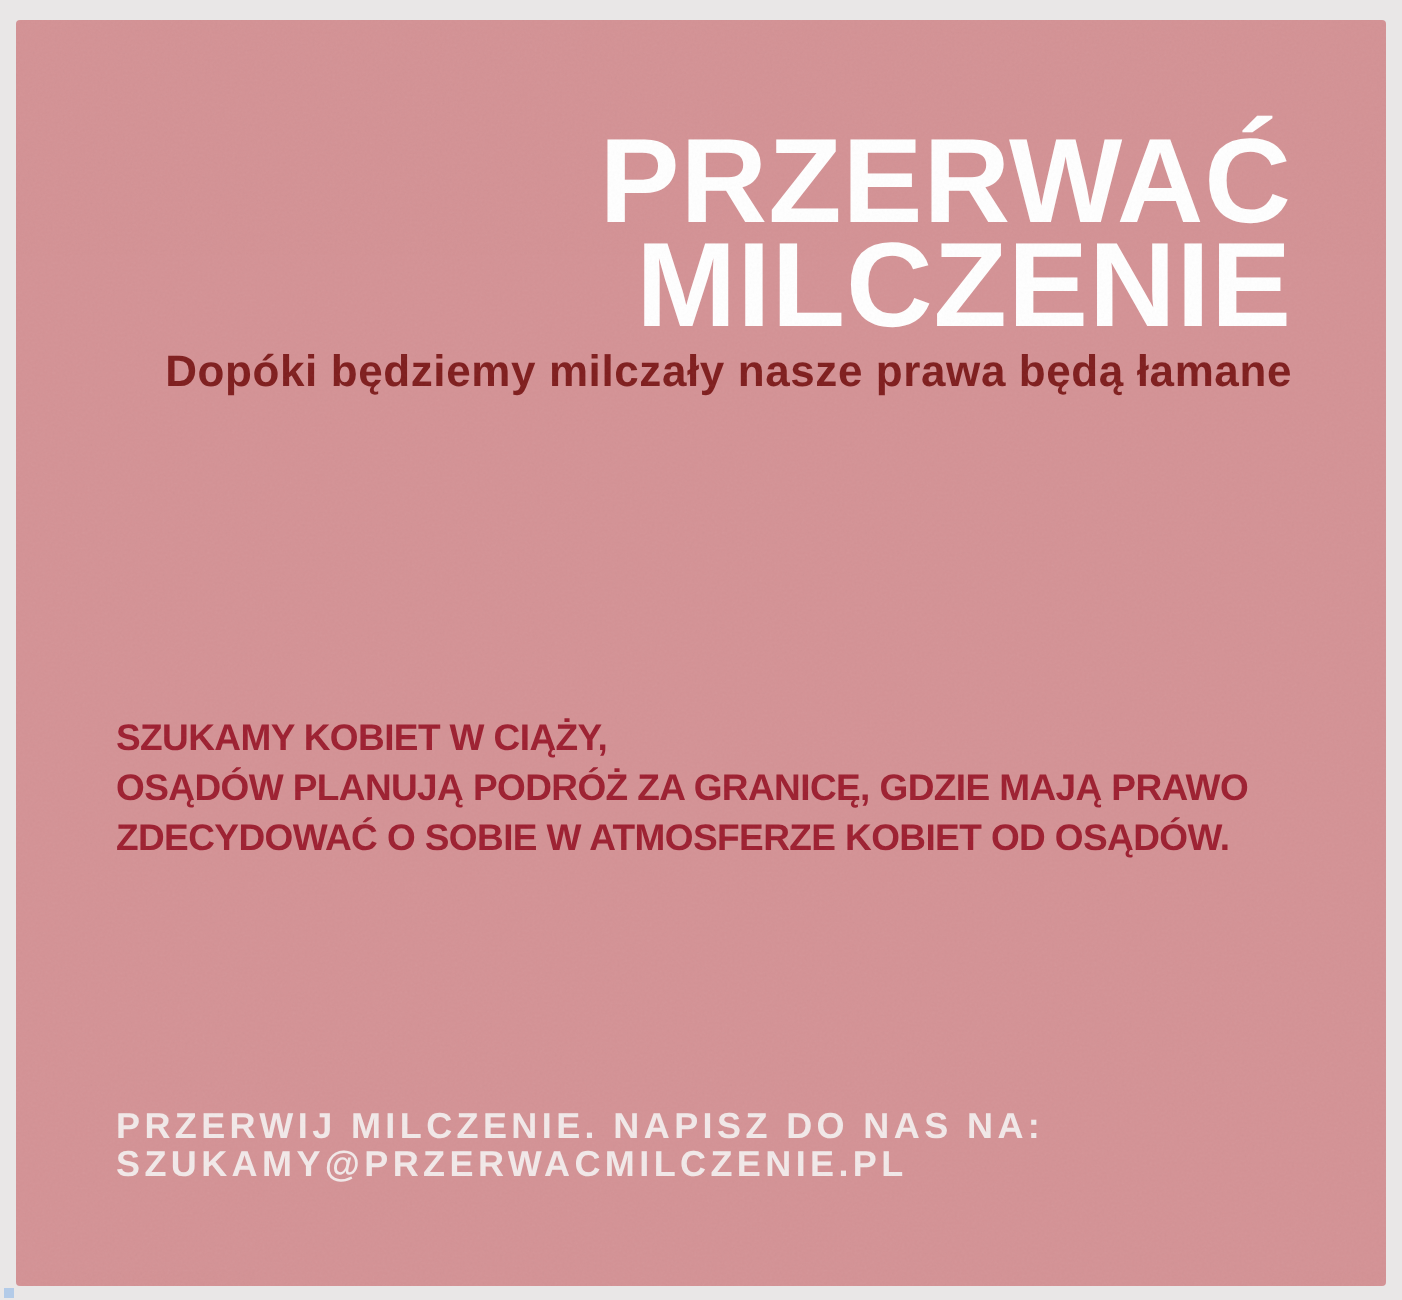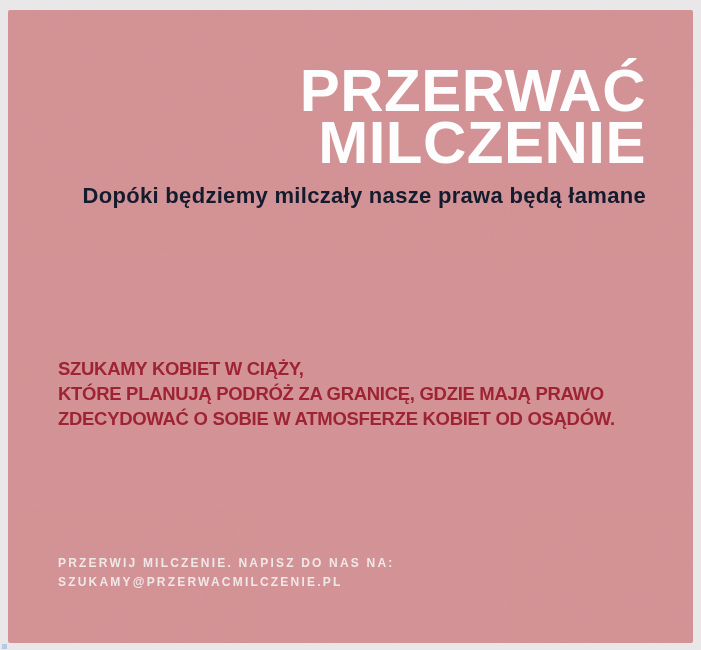--- a/index.html
+++ b/index.html
@@ -40,25 +40,25 @@
   .title {
     margin: 0;
     font-size: 60px;
     font-weight: 700;
     line-height: 52px;
     letter-spacing: 0.5px;
     color: #ffffff;
   }
   .title-line { display: block; white-space: nowrap; }
   .tagline {
-    margin: 14px 0 0 0;
+    margin: 4px 0 0 0;
     font-size: 22px;
     font-weight: 700;
     letter-spacing: 0.3px;
-    color: #0f172a;
+    color: #7f1d1d;
     white-space: nowrap;
   }
   
   .callout {
     position: absolute;
     left: 50px;
     top: 302px;
     font-size: 18.5px;
     font-weight: 700;
     line-height: 25px;
@@ -77,21 +77,21 @@
     line-height: 21.5px;
     letter-spacing: -0.2px;
     color: #a32a37;
   }
   .bodycopy .line { white-space: nowrap; }
   
   .footer {
     position: absolute;
     left: 50px;
     top: 544px;
-    font-size: 12px;
+    font-size: 18px;
     font-weight: 700;
     line-height: 19px;
     letter-spacing: 2.2px;
     color: #f2e9e9;
   }
   .footer p { margin: 0; white-space: nowrap; }
   
   .handle {
     position: absolute;
     left: 2px;
@@ -110,21 +110,21 @@
     <header class="hero">
       <h1 class="title">
         <span class="title-line">PRZERWAĆ</span>
         <span class="title-line">MILCZENIE</span>
       </h1>
       <p class="tagline">Dopóki będziemy milczały nasze prawa będą łamane</p>
     </header>
 
     <section class="callout">
       <div class="line">SZUKAMY KOBIET W CIĄŻY,</div>
-      <div class="line">KTÓRE PLANUJĄ PODRÓŻ ZA GRANICĘ, GDZIE MAJĄ PRAWO</div>
+      <div class="line">OSĄDÓW PLANUJĄ PODRÓŻ ZA GRANICĘ, GDZIE MAJĄ PRAWO</div>
       <div class="line">ZDECYDOWAĆ O SOBIE W ATMOSFERZE KOBIET OD OSĄDÓW.</div>
     </section>
 
 
     <footer class="footer">
       <p>PRZERWIJ MILCZENIE. NAPISZ DO NAS NA:</p>
       <p>SZUKAMY@PRZERWACMILCZENIE.PL</p>
     </footer>
 
     <svg class="grain" width="685" height="633" xmlns="http://www.w3.org/2000/svg">

